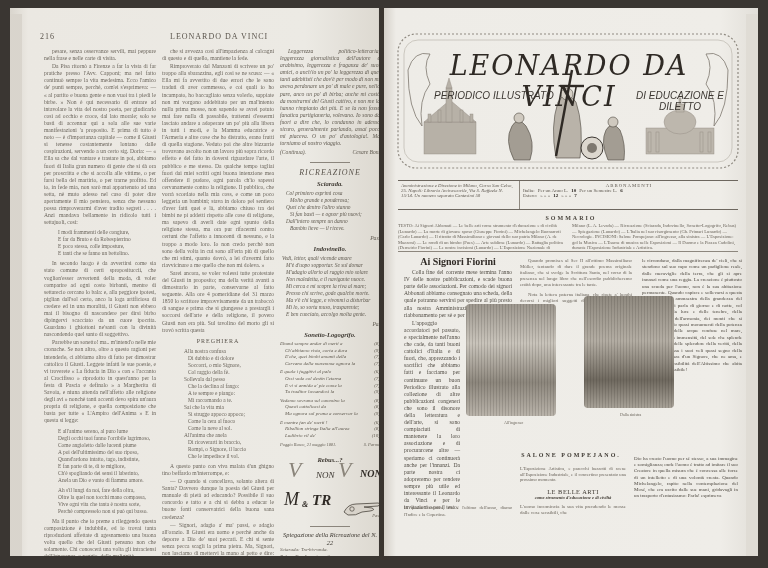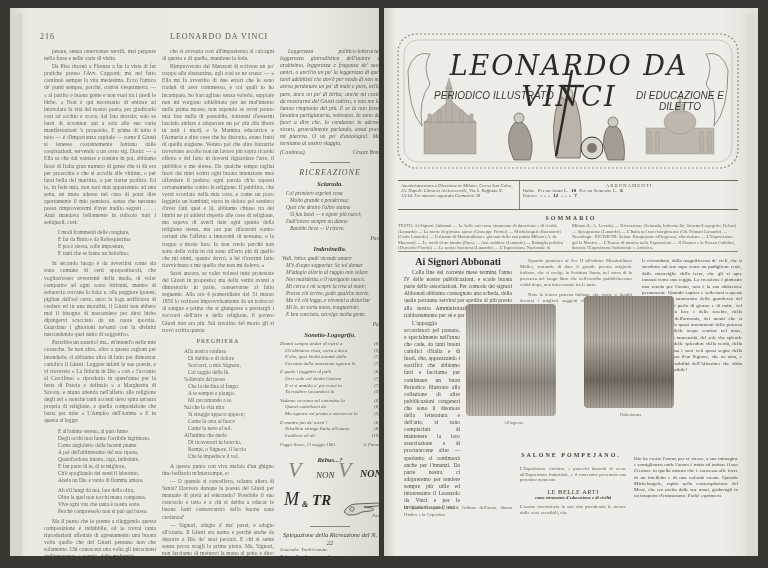--- a/index.html
+++ b/index.html
@@ -292,21 +292,21 @@
           <b style="color:#2f2a25">7</b>
         </div>
       </div>
     </div>
 
     <div class="sommario-title">SOMMARIO</div>
     <div class="sommario">TESTO: Ai Signori Abbonati — Le belle arti come strumento d'educazione e di civiltà (Lunardo) — La morte di giovane sposo (Giuseppe Fiorini) — Michelangelo Buonarroti (Carlo Lunardo) — Il ritratto di Massimiliano e giovani dello suo patria Milano (A. de Mazzoni) — Le rondi di un bimbo (Pues) — Arte sublime (Lunardo) — Battaglia politica (Demetrio Fiorini) — Le nostre incisioni (Lunardo) — L'Esposizione Nazionale di Milano (L. A. Levada) — Ricreazione (Sciarada, Indovinello, Sonetto-Logogrifo, Rebus) — Spiegazione (Lunardo) — L'Italia nel suo risorgimento (Gh. Primari Lunardo) — Necrologie. INCISIONI: Salone Pompejano: all'ingresso, alla sinistra — L'Esposizione: gol la Musica — L'Esame di musica nelle Esposizioni — Il Duomo e la Piazza Cadolini, durante l'Esposizione Industriale e Artistica.</div>
     <div style="position:absolute;left:14px;top:243px;width:340px;border-top:1px solid #8d877e;"></div>
 
     <div class="col" style="left:20px;top:250px;width:108px;color:#514c44;">
-      <div class="art-title">Ai Signori Abbonati</div>
+      <div class="art-title">Ai Signori Fiorini</div>
       <p>Colla fine del corrente mese termina l'anno IV delle nostre pubblicazioni, e scade buona parte delle associazioni. Per comodo dei signori Abbonati abbiamo consegnato una scheda, della quale potranno servirsi per spedire al più presto alla nostra Amministrazione il prezzo di riabbonamento per sè e per altri.</p>
       <p style="width:56px;">L'appoggio accordatoci pel passato, e specialmente nell'anno che cade, da tanti buoni cattolici d'Italia e di fuori, che, apprezzando i sacrifici che abbiamo fatti e facciamo per continuare un buon Periodico illustrato alla collezione di altre pubblicazioni congeneri che sono il disonore della letteratura e dell'arte, si sono compiaciuti di mantenere la loro associazione e di procurarcene altre — speriamo ci continuerà anche per l'innanzi. Da parte nostra ci adopreremo per rendere sempre più utile ed interessante il Leonardo da Vinci e per le invitazioni e per il testo.</p>
     </div>
     <div class="col" style="left:20px;top:496px;width:108px;font-size:4.6px;">In questo Semestre, che è l'ultimo dell'anno, diamo l'Indice e la Copertina.</div>
 
     <div class="col" style="left:136px;top:250px;width:112px;font-size:4.8px;line-height:6px;">
       <p>Quando promises al Sec II all'ottimo Massimiliano Müller, tentando di dare il grande poema originale italiano, che si svolge la Scrittura Santa, nel corso di la presenza nel lungo libro che nell'esordio pubblicheremo entità dopo, una interessante tra le tante.</p>
       <p style="margin-top:4px;">Nota la lettera paterna italiana, che ripete a' luoghi decorsi i migliori suggetti del presente numero il fascicolo.</p>
     </div>
 

